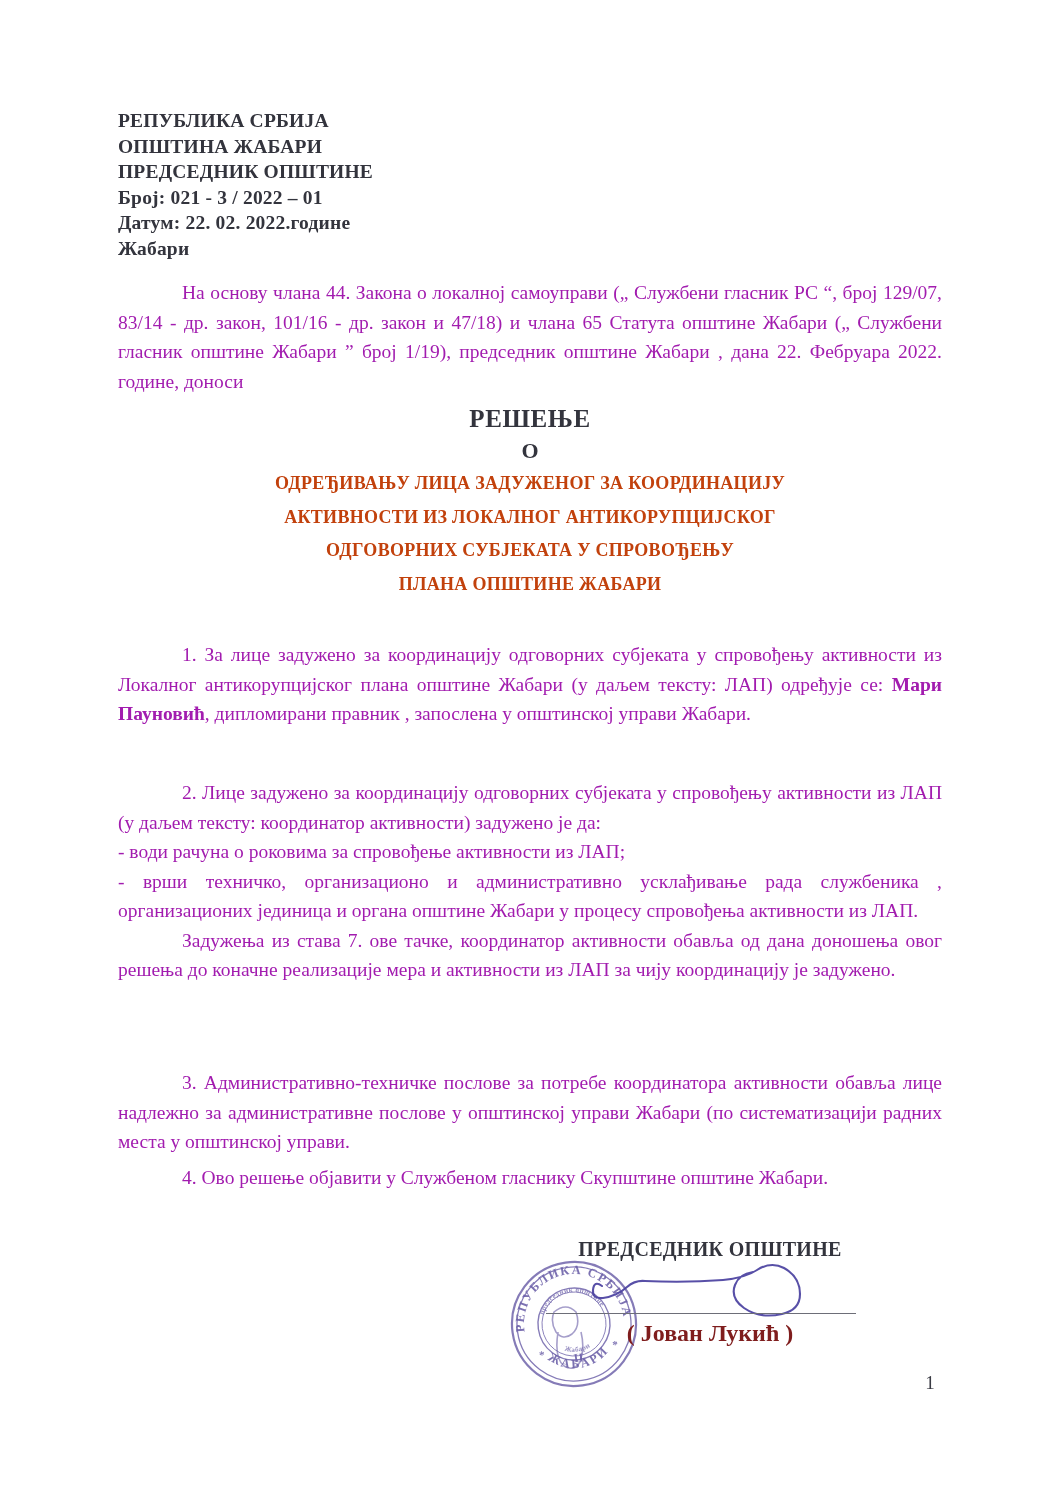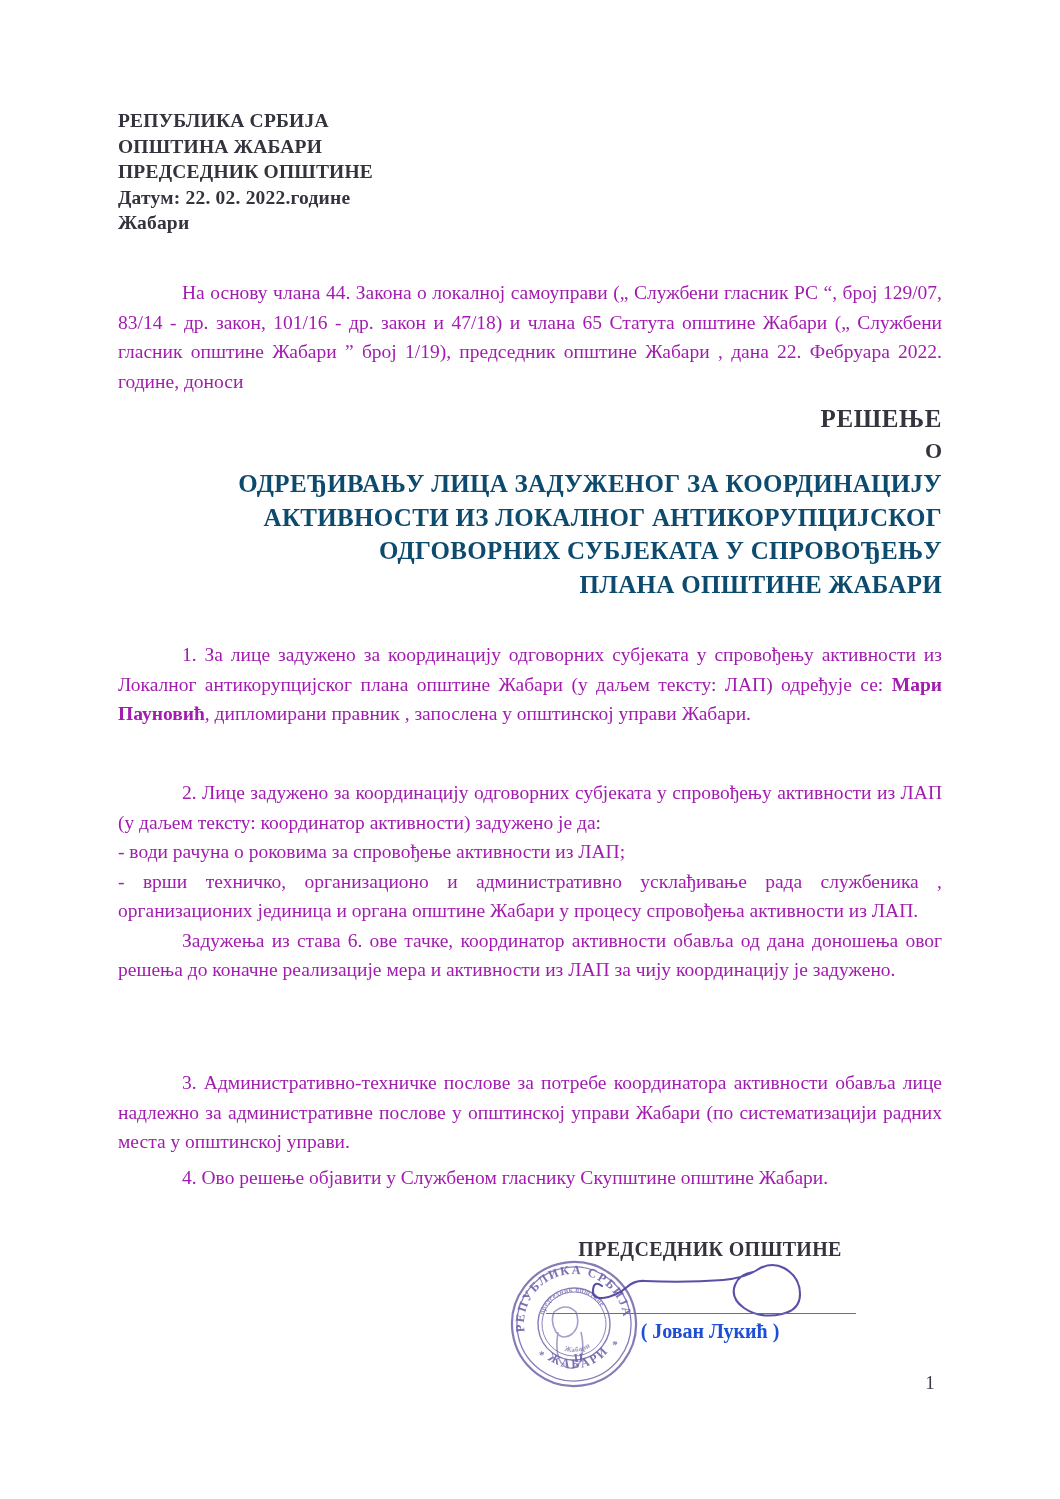--- a/index.html
+++ b/index.html
@@ -59,41 +59,41 @@
   p.tight  { margin-top: 0; }
 
   b.name { font-weight: bold; }
 
   
   .title-block {
     position: absolute;
     left: 118px;
     top: 402px;
     width: 824px;
-    text-align: right;
+    text-align: center;
   }
   .title-main {
     font-weight: bold;
     font-size: 25px;
     line-height: 33px;
     letter-spacing: 0.6px;
     color: #33343d;
   }
   .title-o {
     font-weight: bold;
     font-size: 22px;
     line-height: 32px;
     color: #33343d;
   }
   .title-sub {
     font-weight: bold;
-    font-size: 25px;
+    font-size: 18px;
     line-height: 33.5px;
     letter-spacing: 0.3px;
-    color: #0c4a6e;
+    color: #c2410c;
   }
 
   
   .sign-block {
     position: absolute;
     left: 545px;
     top: 1238px;
     width: 330px;
     text-align: center;
   }
@@ -112,22 +112,22 @@
     height: 1px;
     background: #6d6e78;
   }
   .sign-name {
     position: absolute;
     left: 545px;
     top: 1320px;
     width: 330px;
     text-align: center;
     font-weight: bold;
-    font-size: 20px;
-    color: #1d4ed8;
+    font-size: 24px;
+    color: #7f1d1d;
     white-space: nowrap;
   }
 
   
   .signature-mark {
     position: absolute;
     left: 590px;
     top: 1262px;
     width: 260px;
     height: 62px;
@@ -157,20 +157,21 @@
 </style>
 </head>
 <body>
 
 <div class="page">
 
   <div class="letterhead">
     <div class="lh-line">РЕПУБЛИКА СРБИЈА</div>
     <div class="lh-line">ОПШТИНА ЖАБАРИ</div>
     <div class="lh-line">ПРЕДСЕДНИК ОПШТИНЕ</div>
+    <div class="lh-line">Број: 021 - 3 /  2022 – 01</div>
     <div class="lh-line">Датум: 22. 02. 2022.године</div>
     <div class="lh-line">Жабари</div>
   </div>
 
   <div class="body-area" style="top:278px;">
     <p class="para indent">На основу члана 44. Закона о локалној самоуправи („ Службени гласник РС “, број 129/07, 83/14 - др. закон, 101/16 - др. закон и 47/18) и члана 65 Статута општине Жабари („ Службени гласник општине Жабари ” број 1/19), председник општине Жабари , дана 22. Фебруара 2022. године, доноси</p>
   </div>
 
   <div class="title-block">
     <div class="title-main">РЕШЕЊЕ</div>
@@ -182,21 +183,21 @@
   </div>
 
   <div class="body-area" style="top:640px;">
     <p class="para indent"><span>1. За лице задужено за координацију одговорних субјеката у спровођењу активности из Локалног антикорупцијског плана општине Жабари (у даљем тексту: ЛАП) одређује се: </span><b class="name">Мари Пауновић</b><span>, дипломирани правник , запослена у општинској управи Жабари.</span></p>
   </div>
 
   <div class="body-area" style="top:778px;">
     <p class="para indent">2. Лице задужено за координацију одговорних субјеката у спровођењу активности из ЛАП (у даљем тексту: координатор активности) задужено је да:</p>
     <p class="para hang tight">- води рачуна о роковима за спровођење активности из ЛАП;</p>
     <p class="para hang tight">- врши техничко, организационо и административно усклађивање рада службеника , организационих јединица и органа општине Жабари у процесу спровођења активности из ЛАП.</p>
-    <p class="para indent tight">Задужења из става 6. ове тачке, координатор активности обавља од дана доношења овог решења до коначне реализације мера и активности из ЛАП за чију координацију је задужено.</p>
+    <p class="para indent tight">Задужења из става 7. ове тачке, координатор активности обавља од дана доношења овог решења до коначне реализације мера и активности из ЛАП за чију координацију је задужено.</p>
   </div>
 
   <div class="body-area" style="top:1068px;">
     <p class="para indent">3. Административно-техничке послове за потребе координатора активности обавља  лице надлежно за административне послове у општинској управи Жабари (по систематизацији радних места у општинској управи.</p>
   </div>
 
   <div class="body-area" style="top:1163px;">
     <p class="para indent">4. Ово решење објавити у Службеном гласнику Скупштине општине Жабари.</p>
   </div>
 

